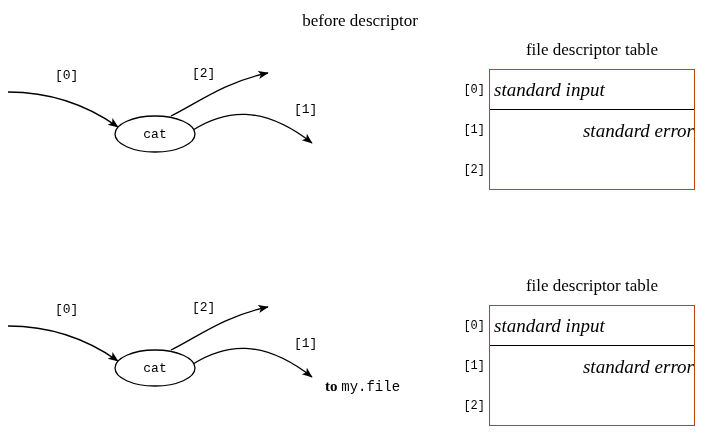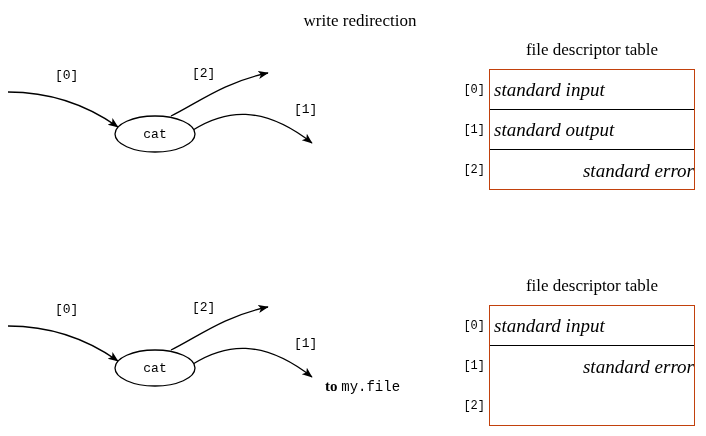--- a/index.html
+++ b/index.html
@@ -104,21 +104,21 @@
     left: 0;
     top: 0;
     overflow: visible;
   }
 </style>
 </head>
 <body>
 
 <div id="page">
 
-  <div class="panel-title" style="left:260px; top:11px; width:200px;">write redirection</div>
+  <div class="panel-title" style="left:260px; top:11px; width:200px;">before descriptor</div>
 
   <svg class="flow" width="706" height="436">
     <defs>
       <marker id="ah" markerWidth="9" markerHeight="9" refX="7.5" refY="3.2" orient="auto" markerUnits="strokeWidth">
         <path d="M0,0 L8,3.2 L0,6.4 L2,3.2 z" fill="#000"></path>
       </marker>
     </defs>
 
     <path d="M8,92 C40,92 80,100 118,127" fill="none" stroke="#000" stroke-width="1.3" marker-end="url(#ah)"></path>
 
@@ -137,23 +137,20 @@
 
   <div class="fd-caption" style="left:489px; top:40px; width:206px;">file descriptor table</div>
 
   <div class="fd-index" style="left:455px; top:83px; width:30px;">[0]</div>
   <div class="fd-index" style="left:455px; top:123px; width:30px;">[1]</div>
   <div class="fd-index" style="left:455px; top:163px; width:30px;">[2]</div>
 
   <div class="fd-table" style="left:489px; top:69px; width:206px; height:121px;">
     <div class="fd-row">
       <span class="fd-value">standard input</span>
-    </div>
-    <div class="fd-row">
-      <span class="fd-value">standard output</span>
     </div>
     <div class="fd-row">
       <span class="fd-value">standard error</span>
     </div>
   </div>
 
 
   <svg class="flow" width="706" height="436">
 
     <path d="M8,326 C40,326 80,334 118,361" fill="none" stroke="#000" stroke-width="1.3" marker-end="url(#ah)"></path>

